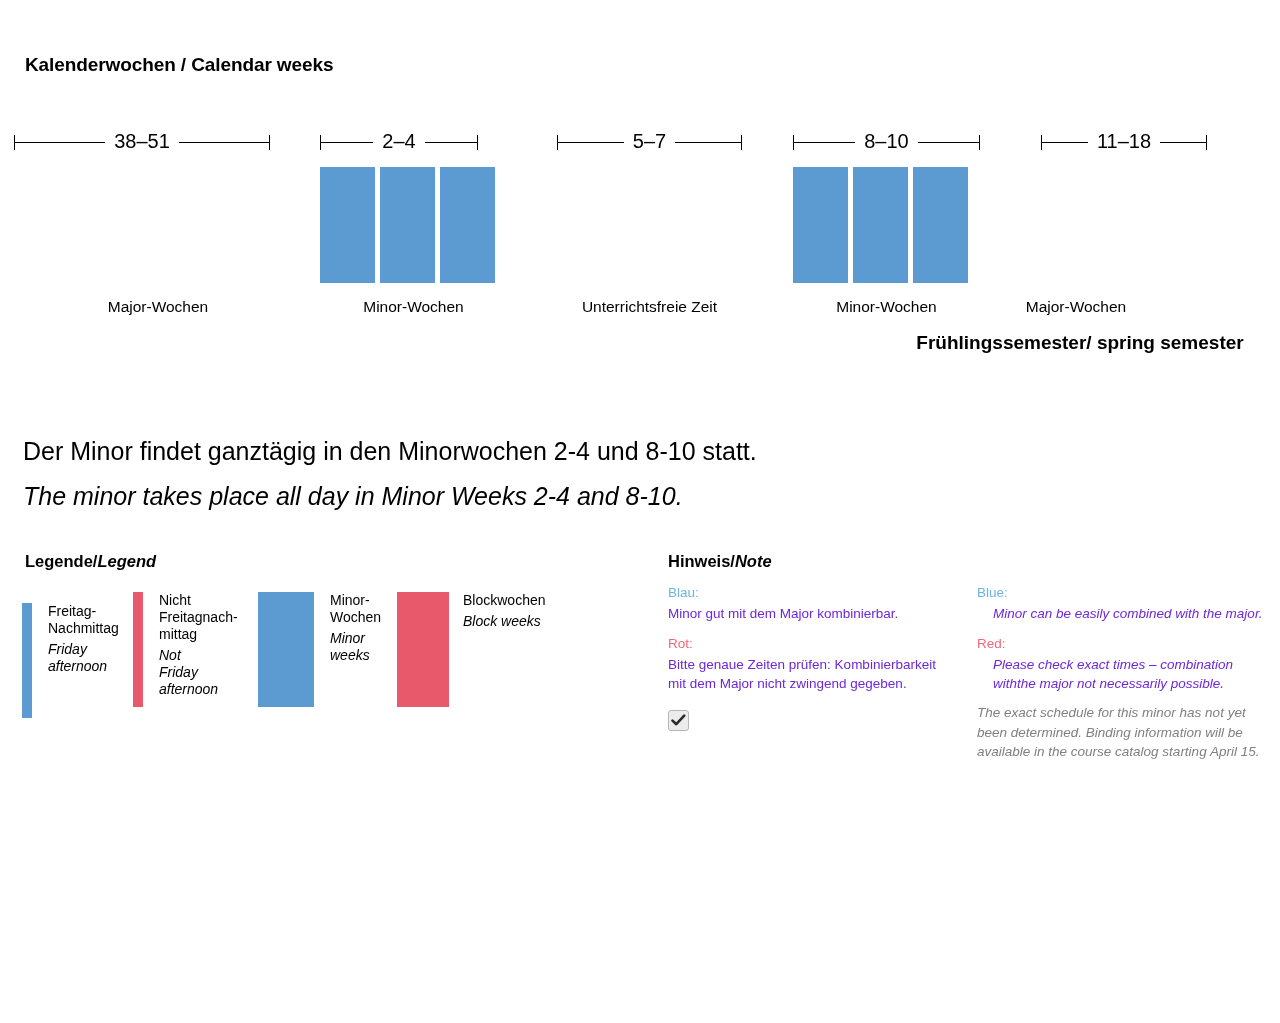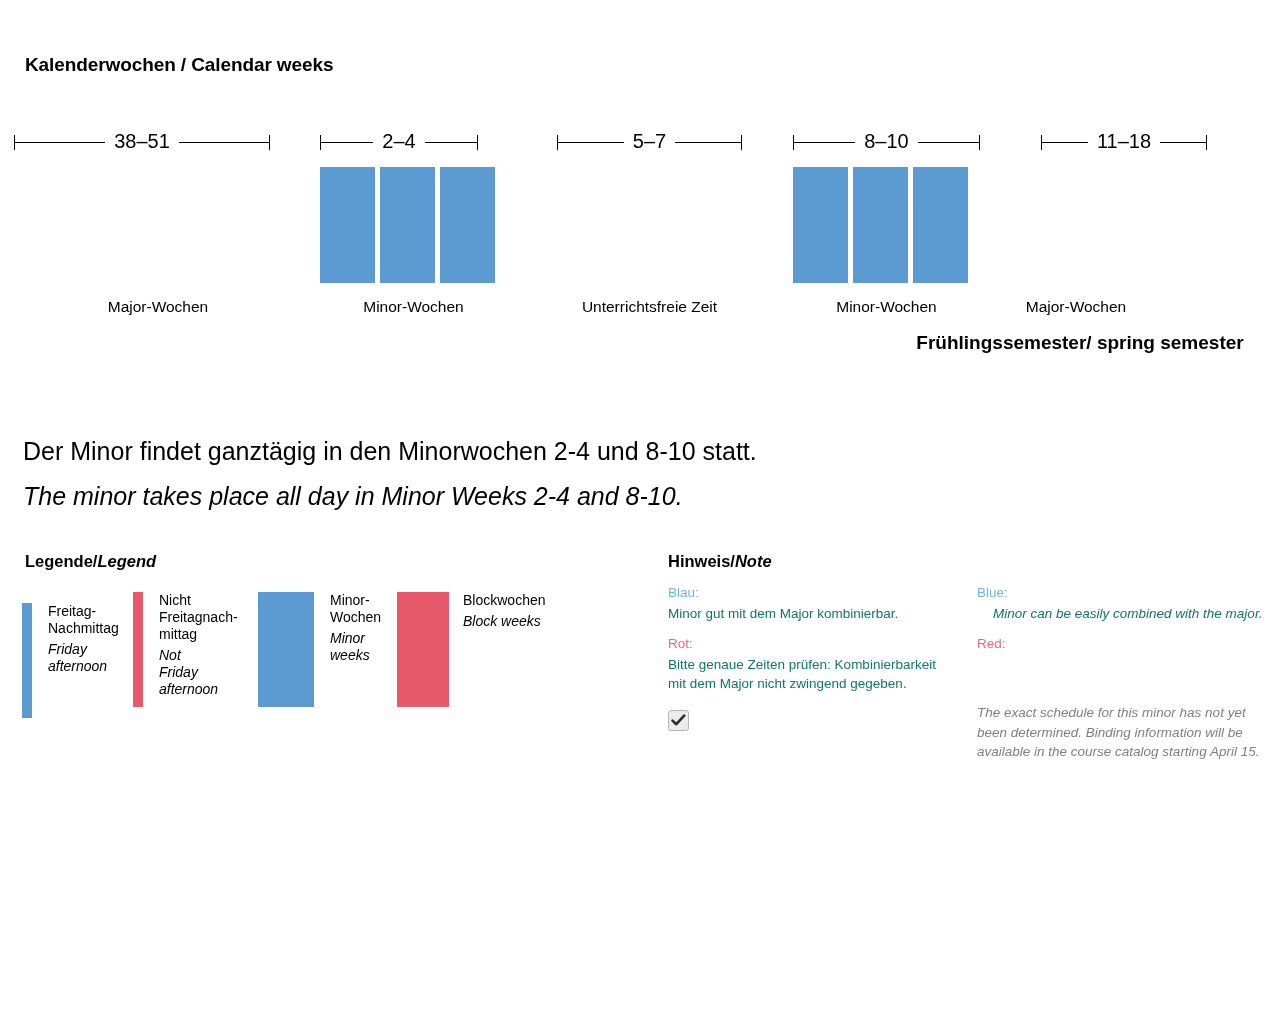--- a/index.html
+++ b/index.html
@@ -154,21 +154,21 @@
   .note-key {
     font-size: 13.5px;
     line-height: 18px;
     margin: 0 0 2px 0;
   }
   .note-key.blue { color: #6cb4e4; }
   .note-key.red  { color: #f06878; }
   .note-body {
     font-size: 13.5px;
     line-height: 19px;
-    color: #0f766e;
+    color: #6d28d9;
     margin: 0 0 12px 0;
   }
   .note-col.en .note-body { font-style: italic; margin-left: 16px; }
 
   
   .cb-note {
     position: absolute;
     left: 668px;
     top: 709px;
     width: 275px;
@@ -325,20 +325,21 @@
   <p class="note-key blue">Blau:</p>
   <p class="note-body">Minor gut mit dem Major kombinierbar.</p>
   <p class="note-key red">Rot:</p>
   <p class="note-body">Bitte genaue Zeiten prüfen: Kombinierbarkeit mit dem Major nicht zwingend gegeben.</p>
 </div>
 
 <div class="note-col en" style="left:977px; top:584px; width:290px;">
   <p class="note-key blue">Blue:</p>
   <p class="note-body">Minor can be easily combined with the major.</p>
   <p class="note-key red">Red:</p>
+  <p class="note-body">Please check exact times – combination withthe major not necessarily possible.</p>
 </div>
 
 <div class="cb-note">
   <span class="checkbox">
     <svg width="15" height="13" viewBox="0 0 15 13">
       <path d="M1.5 6.6 L5.3 10.2 L13.2 1.6" stroke="#2b2b2b" stroke-width="2.6" fill="none" stroke-linecap="round" stroke-linejoin="round"></path>
     </svg>
   </span>
 </div>
 

